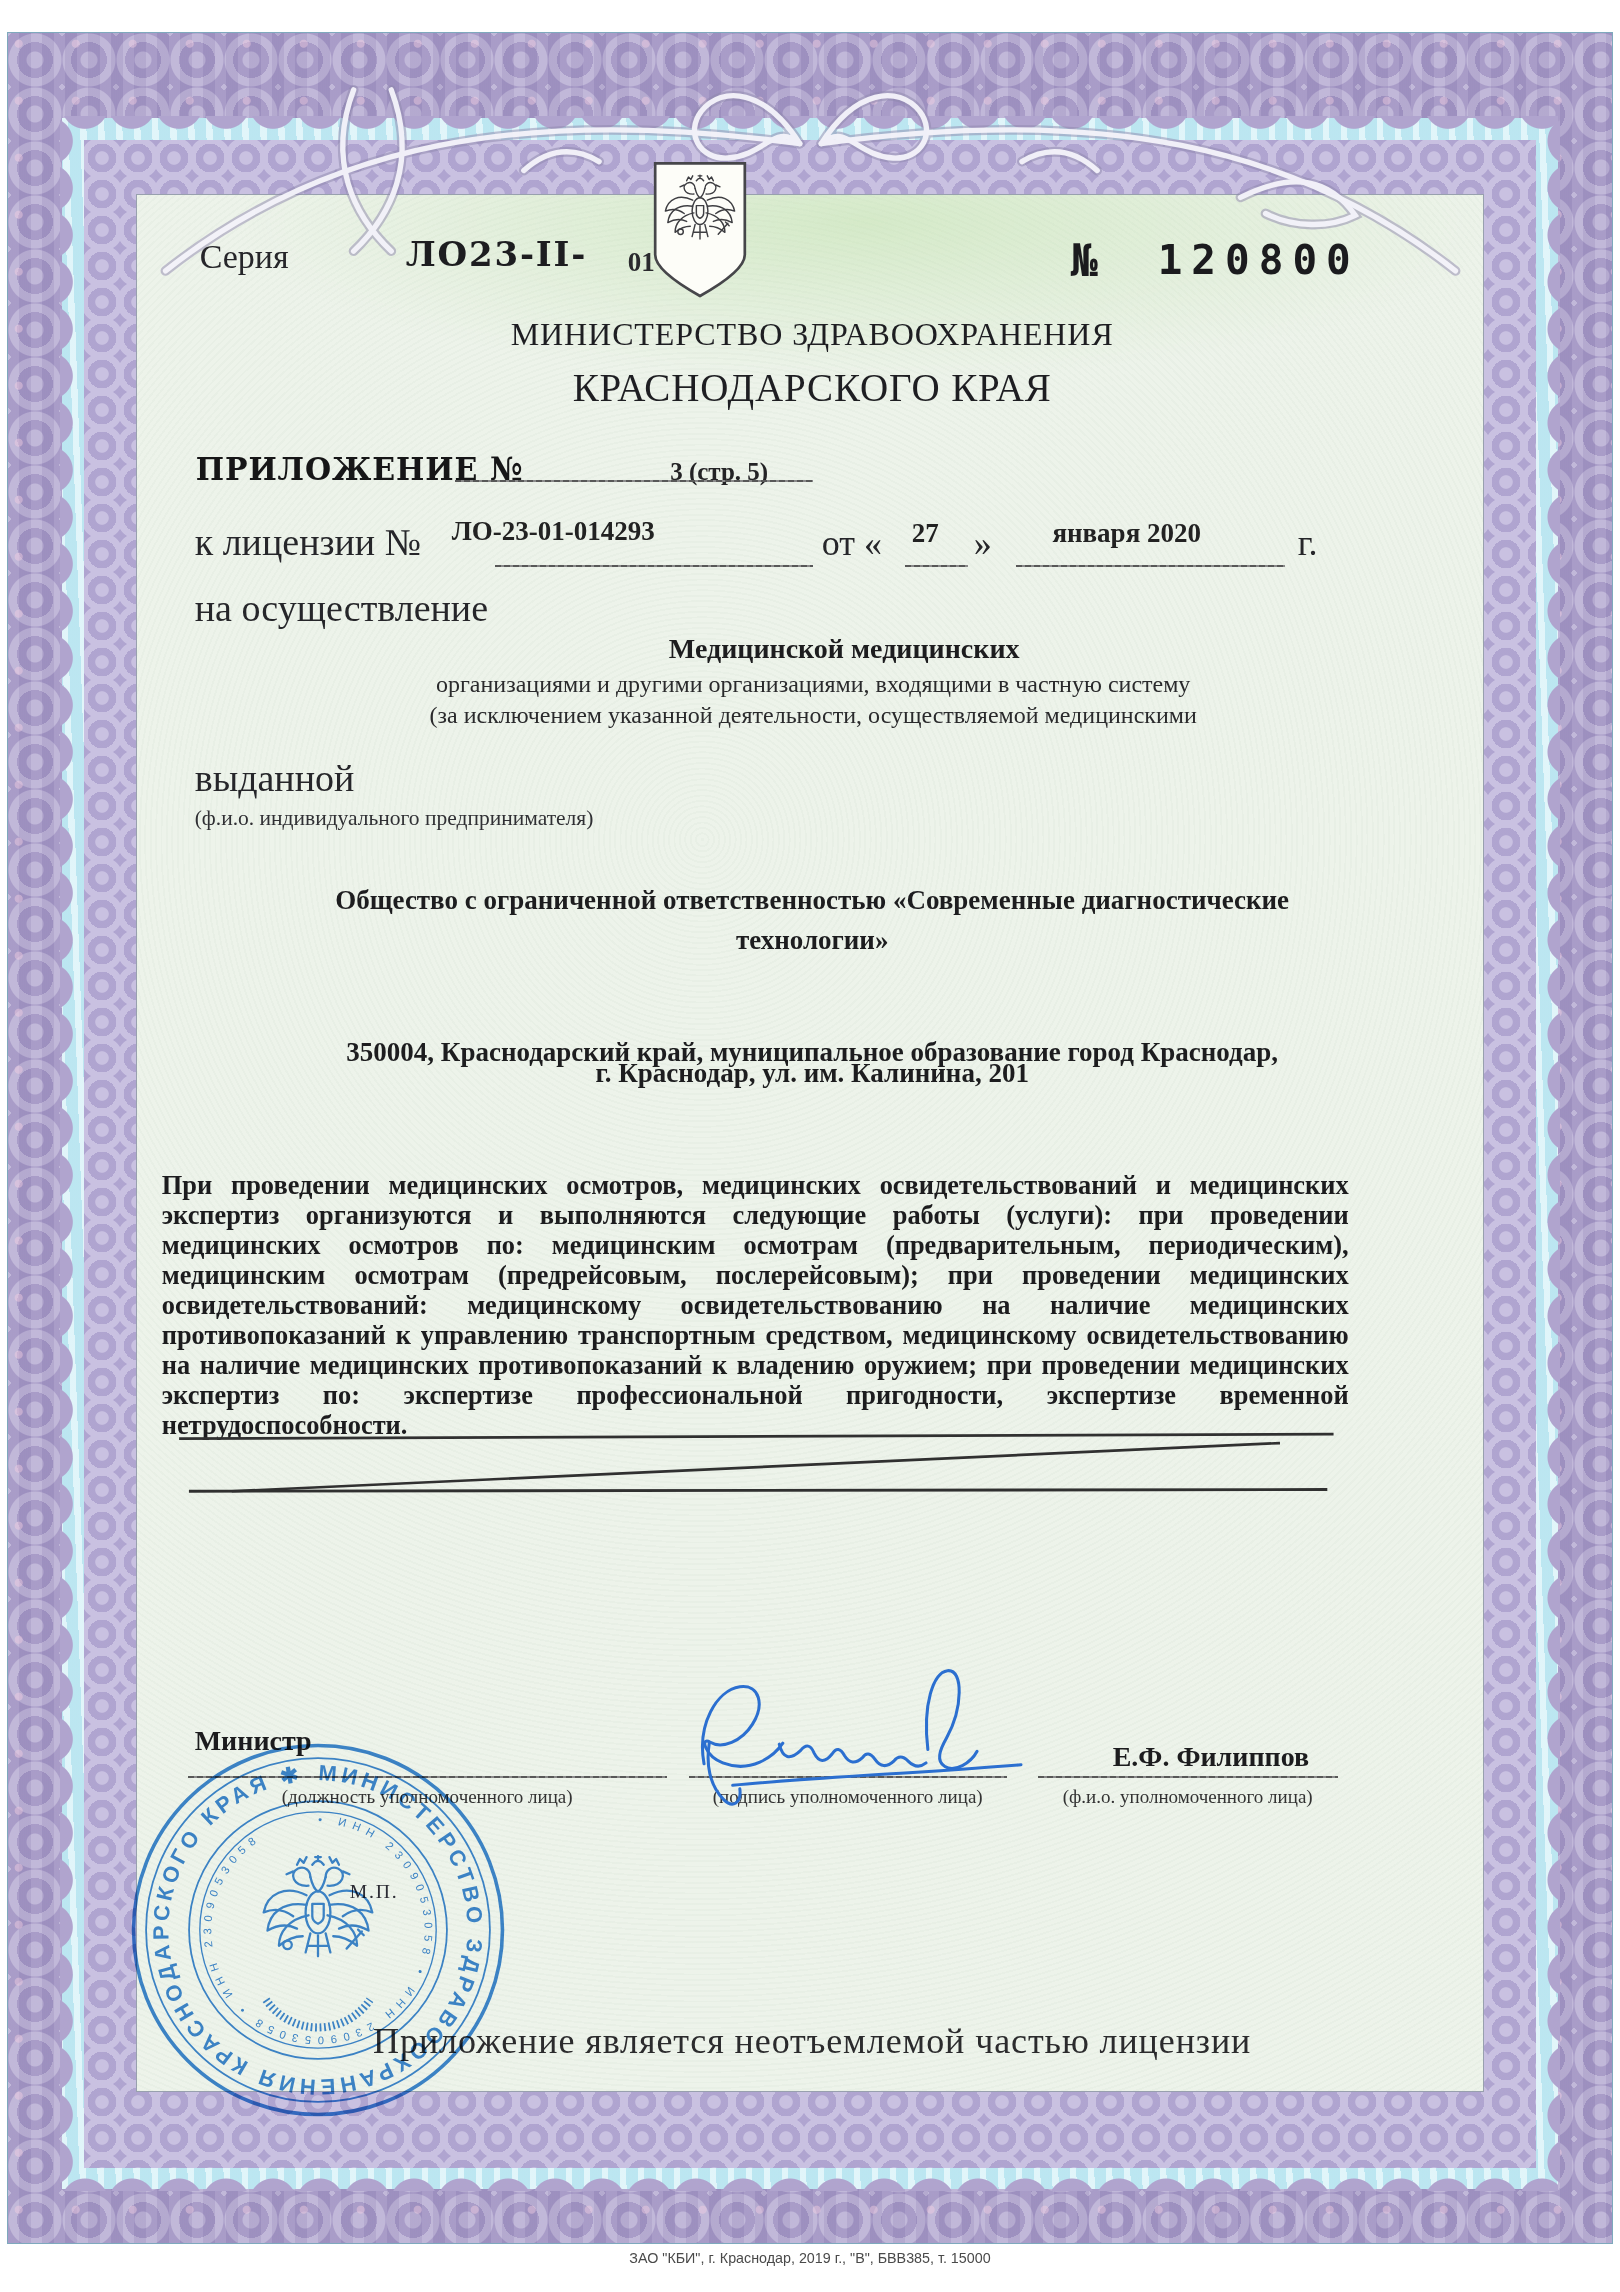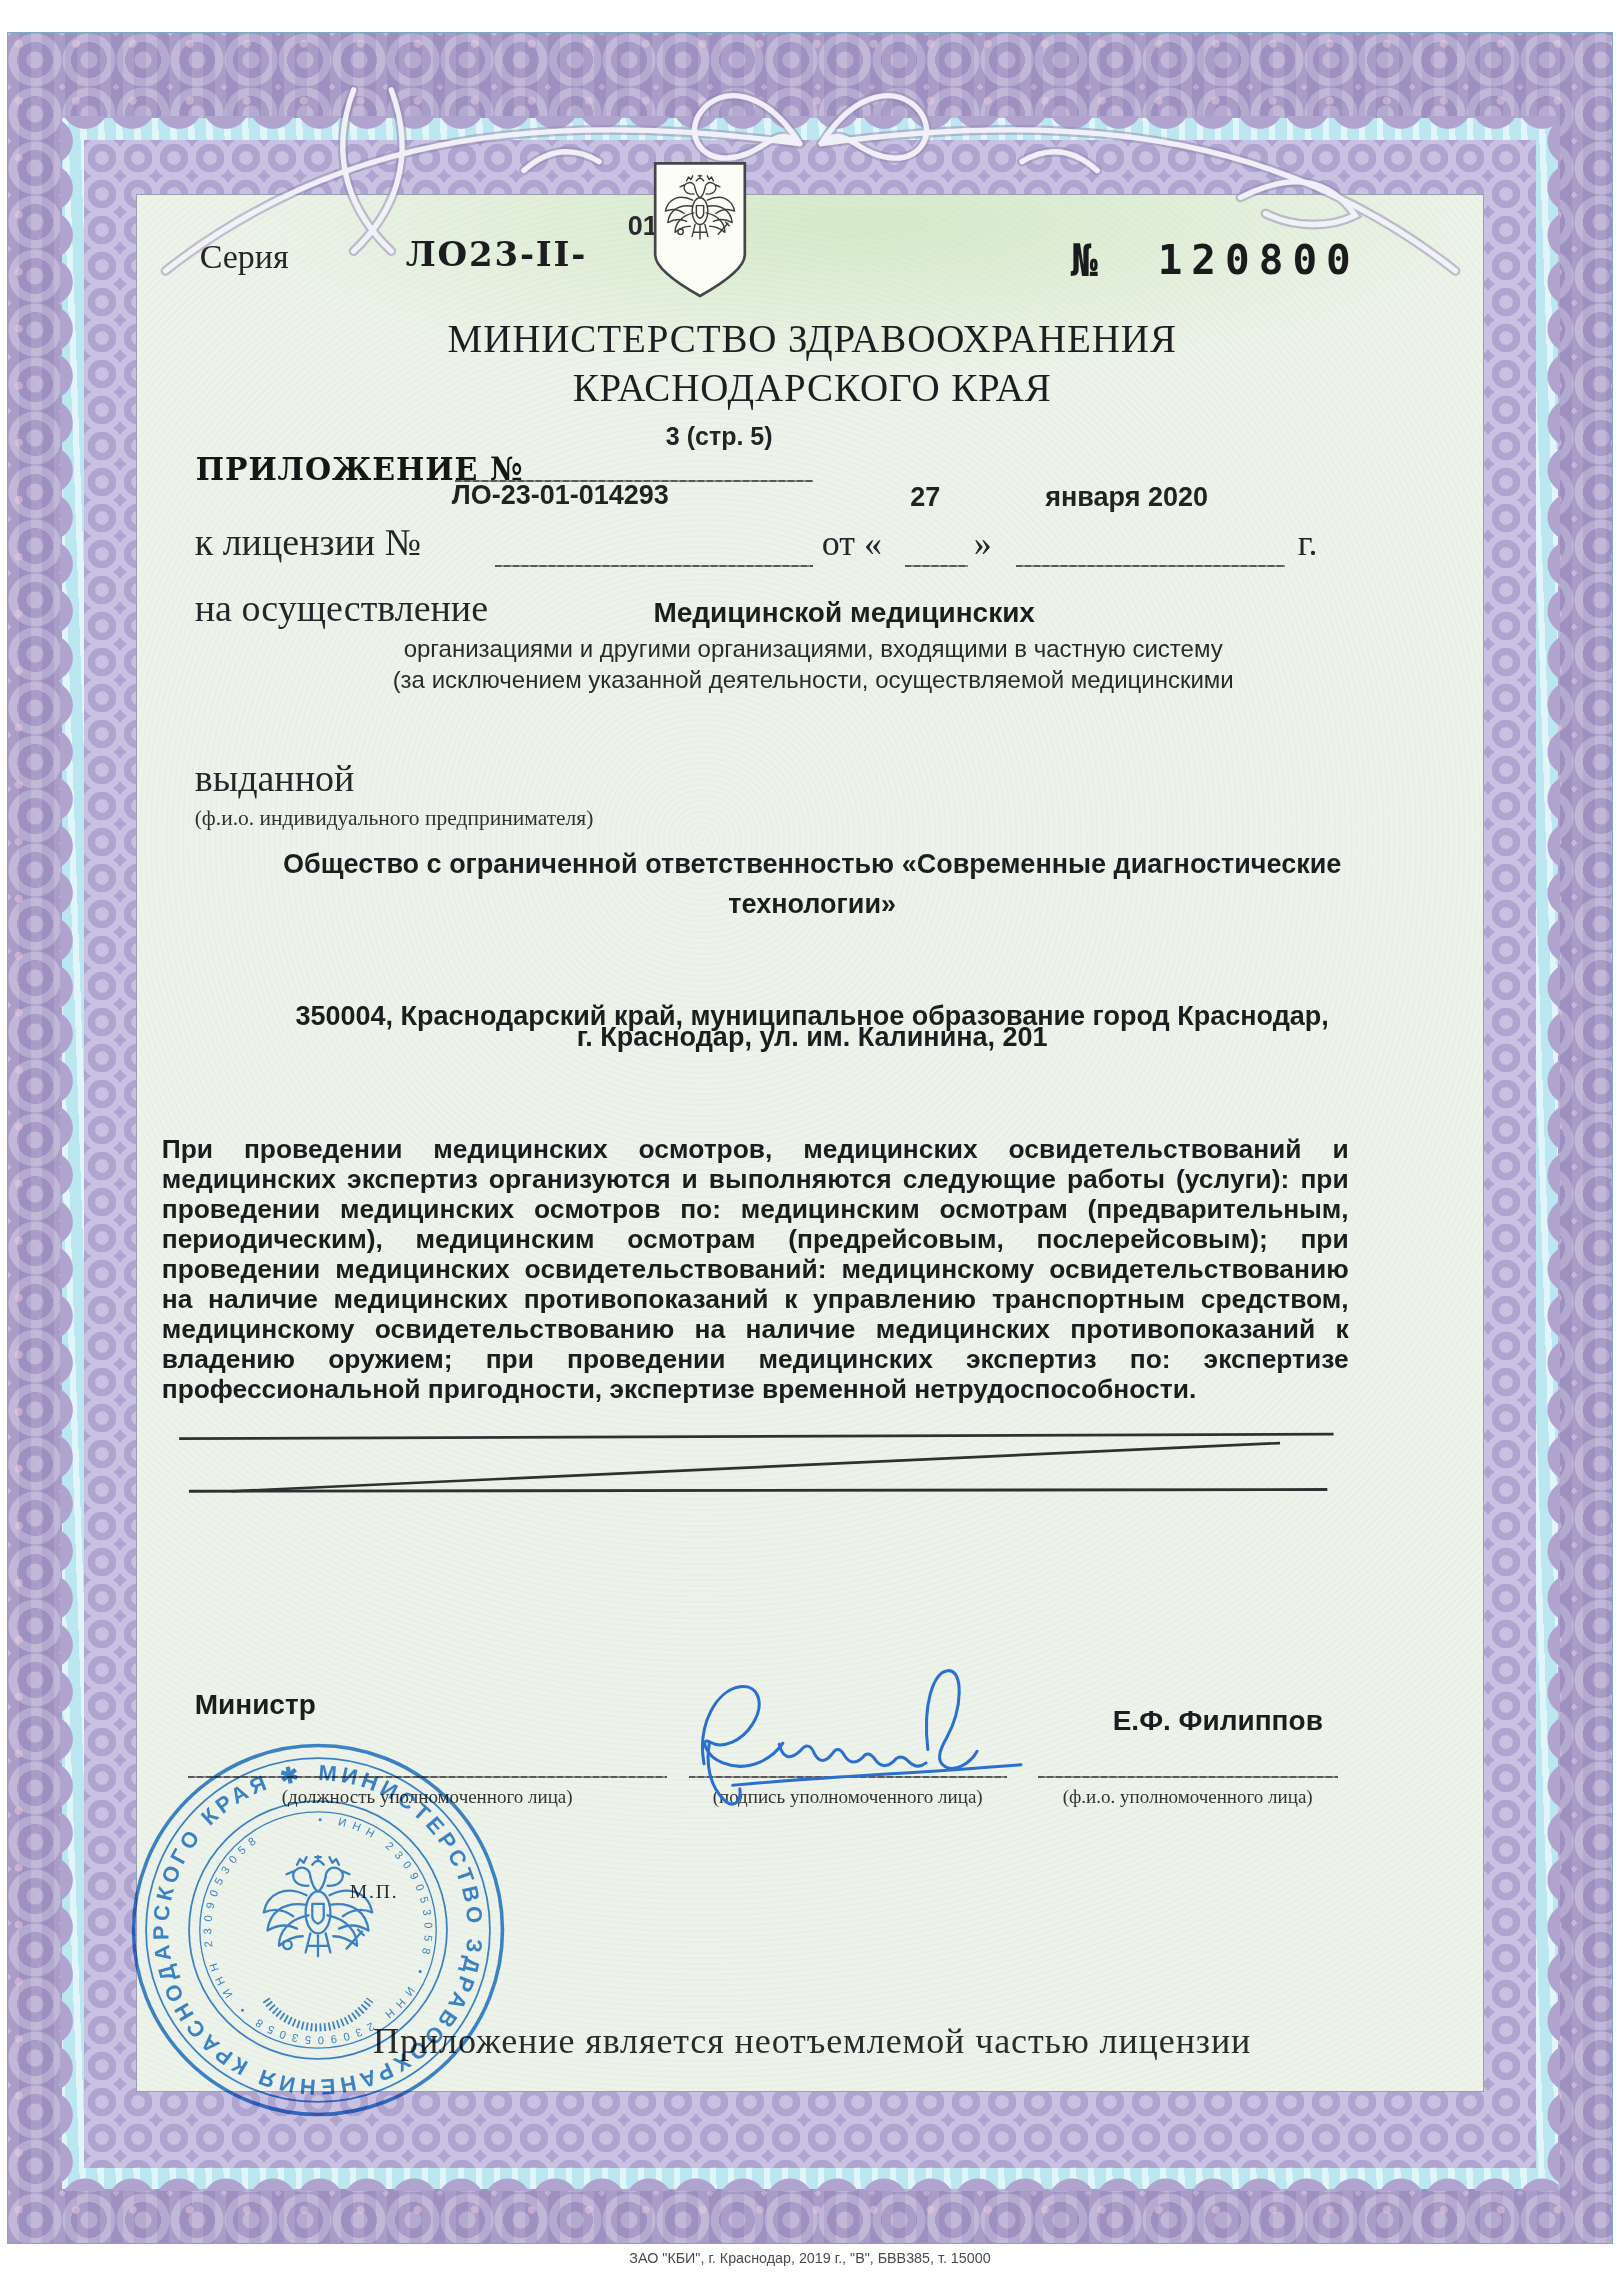--- a/index.html
+++ b/index.html
@@ -38,32 +38,32 @@
   
   .doc{position:absolute;left:52px;right:52px;top:54px;bottom:76px;
     background-color:#edf3ea;
     background-image:
       radial-gradient(ellipse 896px 224px at 54% 27px, rgba(193,226,173,.55), rgba(193,226,173,0) 70%),
       repeating-radial-gradient(circle at 42% 34%, rgba(138,168,143,.05) 0 1.8px, rgba(0,0,0,0) 1.8px 5.4px);
     border:1.8px solid #98a0ae;overflow:visible;}
 
   .abs{position:absolute;}
   .ser{font-family:"Liberation Serif",serif;}
-  .sans{font-family:Liberation Sans, sans-serif;}
+  .sans{font-family:Liberation Serif, serif;margin-top:36px;}
   .slab{font-family:"DejaVu Serif",serif;font-weight:bold;}
   .rule{position:absolute;height:2.7px;background:repeating-linear-gradient(90deg,#585858 0 6.3px,#8a8a8a 6.3px 9px);}
   .ctr{text-align:center;}
 
   .serial-label{left:63px;top:43px;font-size:34px;color:#26262a;}
   .serial-value{left:269px;top:39px;font-size:34px;letter-spacing:1.8px;color:#1d1d20;}
   .serial-sup{left:491px;top:16px;font-size:27px;font-weight:bold;color:#2a2a2e;}
   .number-label{left:934px;top:39px;font-size:45px;font-weight:bold;font-family:"DejaVu Sans Mono",monospace;color:#1b1b1e;}
   .number-value{left:1021px;top:41px;font-size:41px;font-weight:bold;font-family:"DejaVu Sans Mono",monospace;letter-spacing:9px;color:#1b1b1e;}
 
-  .title1{left:0;width:1351px;top:121px;font-size:39px;color:#1e1e22;letter-spacing:0.9px;}
+  .title1{left:0;width:1351px;top:121px;font-size:32px;color:#1e1e22;letter-spacing:0.9px;}
   .title2{left:0;width:1351px;top:170px;font-size:39px;color:#1e1e22;letter-spacing:0.9px;}
 
   .appendix-label{left:59px;top:256px;font-size:30px;letter-spacing:0.9px;color:#161617;transform:scaleY(1.08);}
   .appendix-value{left:484px;width:197px;top:227px;font-size:25px;font-weight:bold;color:#232325;}
   .appendix-rule{left:318px;width:358px;top:285px;}
 
   .lic-number{left:315px;top:285px;font-size:27px;font-weight:bold;color:#222;}
   .lic-day{left:757px;width:63px;top:287px;font-size:27px;font-weight:bold;color:#222;}
   .lic-monthyear{left:887px;width:206px;top:287px;font-size:27px;font-weight:bold;color:#222;}
 

